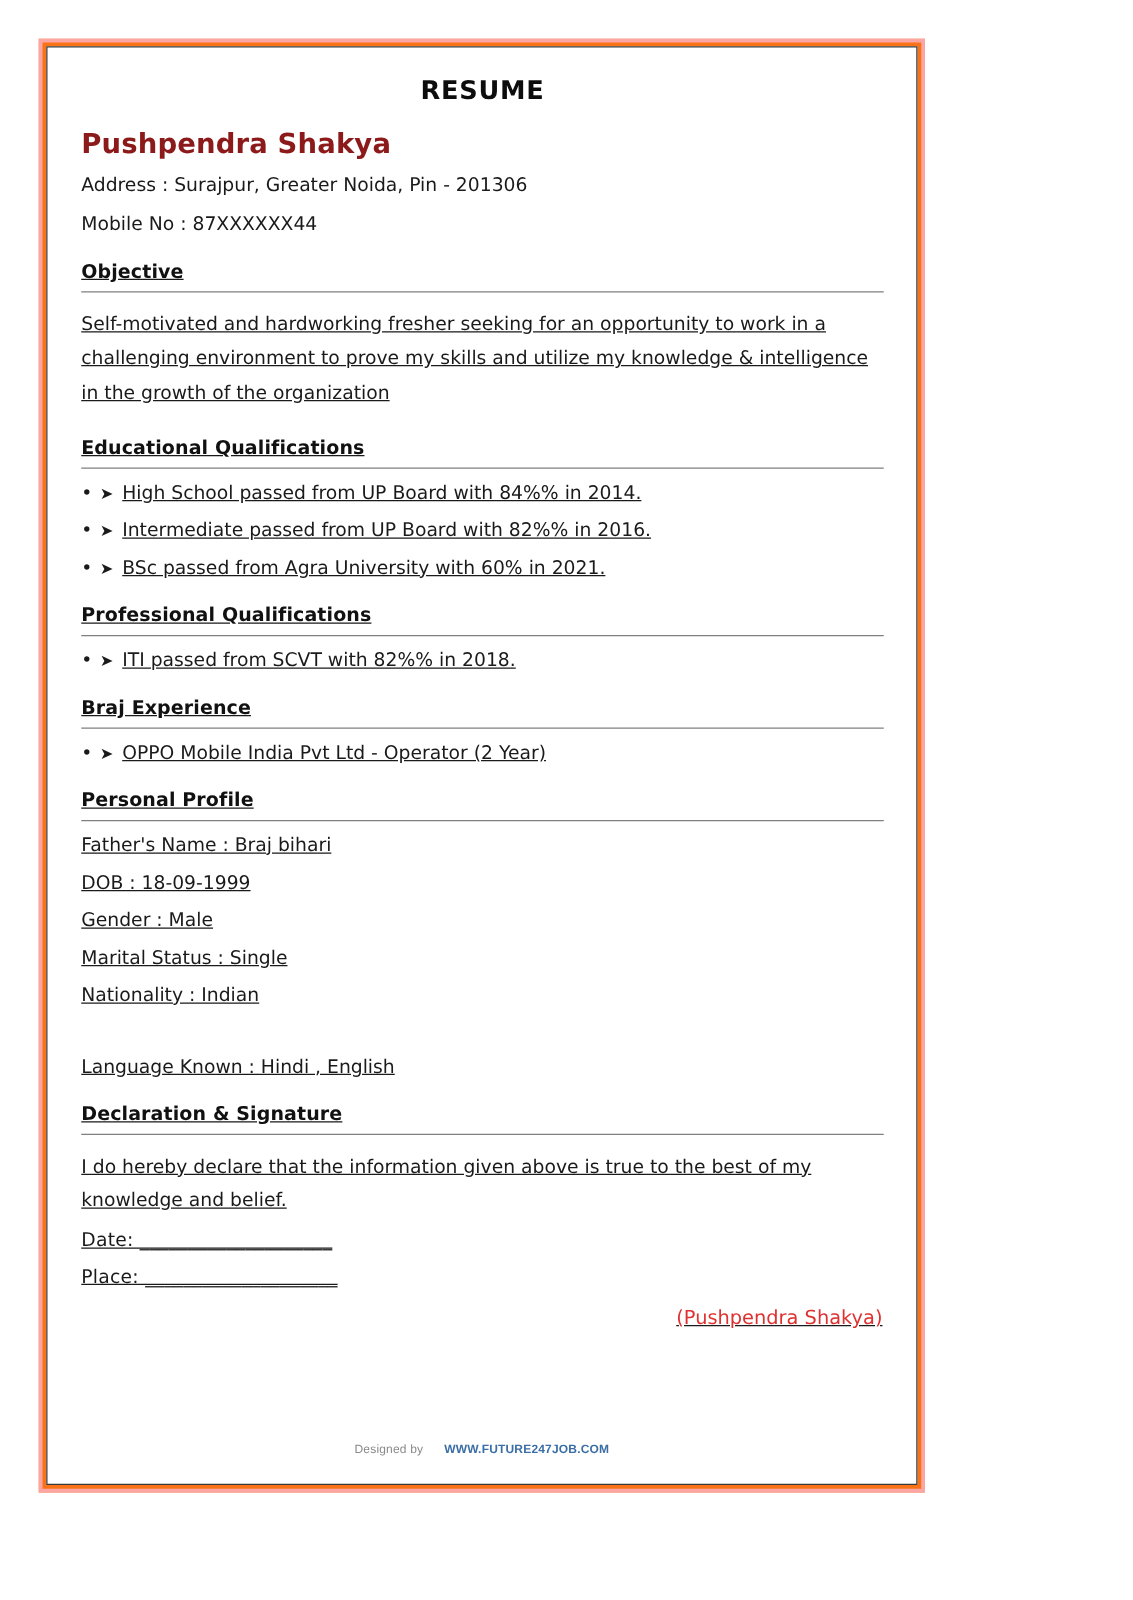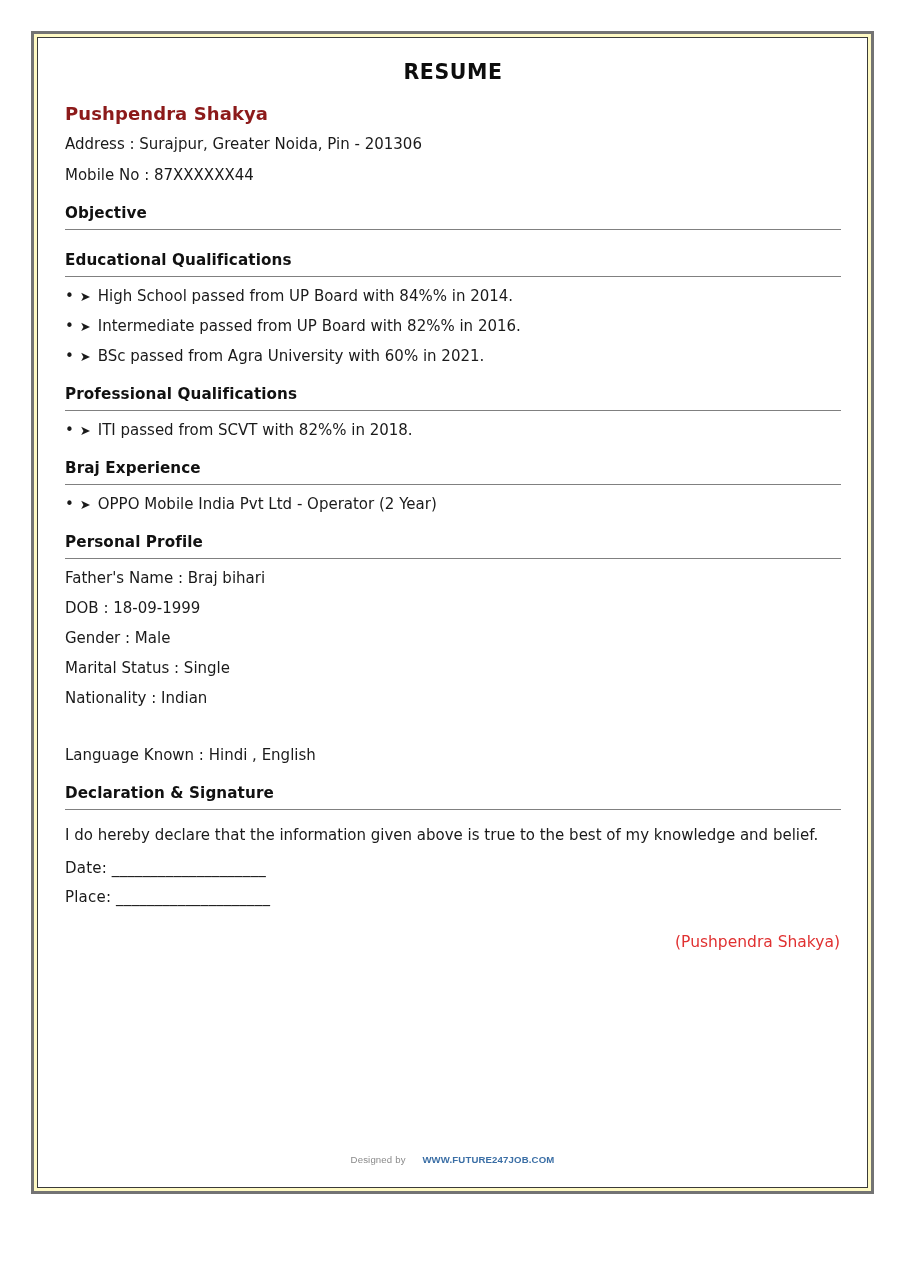--- a/index.html
+++ b/index.html
@@ -14,24 +14,24 @@
     font-family: "DejaVu Sans", sans-serif;
     color: #1a1a1a;
     overflow: hidden;
   }
 
   
   .page-frame {
     position: absolute;
     left: 31px;
     top: 31px;
-    width: 843px;
+    width: 709px;
     height: 1163px;
-    border: 3px solid #737373;
-    background: #fef9c3;
+    border: 3px solid #fca5a5;
+    background: #f97316;
   }
   .page-frame-inner {
     position: absolute;
     left: 3px;
     top: 3px;
     right: 3px;
     bottom: 3px;
     border: 1px solid #3a3a3a;
     background: #ffffff;
   }
@@ -47,35 +47,35 @@
   
   .doc-title {
     text-align: center;
     font-size: 20.5px;
     font-weight: bold;
     letter-spacing: 0.6px;
     color: #0d0d0d;
     margin: 0 0 19px 0;
   }
   .candidate-name {
-    font-size: 18px;
+    font-size: 22px;
     font-weight: bold;
     color: #8c1a1a;
     margin: 0 0 13px 0;
     letter-spacing: 0.1px;
   }
   .contact-line {
     font-size: 15px;
     line-height: 1.0;
     color: #1a1a1a;
     margin: 0 0 16px 0;
   }
 
   
-  .section { margin-top: 21px; }
+  .section { margin-top: 21px; text-decoration: underline; }
   .section-heading {
     font-size: 15.2px;
     font-weight: bold;
     color: #111111;
     margin: 0 0 7px 0;
     letter-spacing: 0.1px;
   }
   .section-rule {
     height: 0;
     border-top: 1.5px solid #808080;
@@ -121,21 +121,21 @@
     font-size: 15px;
     line-height: 1.0;
     color: #1a1a1a;
     margin-bottom: 14px;
     letter-spacing: 0.2px;
   }
   .signature-name {
     text-align: right;
     font-size: 15.5px;
     color: #e03131;
-    margin-top: 28px;
+    margin-top: 16px;
     padding-right: 1px;
   }
 
   
   .page-footer {
     position: absolute;
     left: 0;
     right: 0;
     bottom: 22px;
     text-align: center;
@@ -161,20 +161,21 @@
       <div class="doc-title">RESUME</div>
 
       <div class="candidate-name">Pushpendra Shakya</div>
 
       <div class="contact-line">Address : Surajpur, Greater Noida, Pin - 201306</div>
       <div class="contact-line">Mobile No : 87XXXXXX44</div>
 
       <div class="section">
         <div class="section-heading">Objective</div>
         <div class="section-rule"></div>
+        <p class="para">Self-motivated and hardworking fresher seeking for an opportunity to work in a challenging environment to prove my skills and utilize my knowledge &amp; intelligence in the growth of the organization</p>
       </div>
 
       <div class="section">
         <div class="section-heading">Educational Qualifications</div>
         <div class="section-rule"></div>
         <ul class="bullet-list">
           <li class="bullet-item">
             <span class="bullet-dot">•</span><span class="bullet-arrow">➤</span><span>High School passed from UP Board with 84%% in 2014.</span>
           </li>
           <li class="bullet-item">

